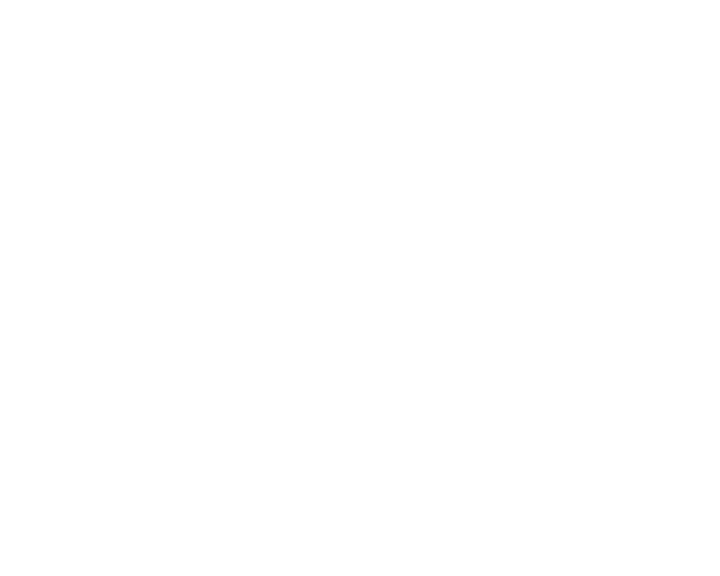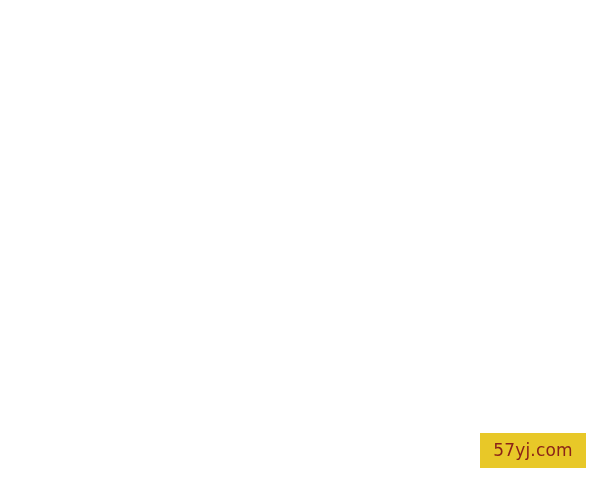--- a/index.html
+++ b/index.html
@@ -117,17 +117,14 @@
 
   <div class="bg-gradient"></div>
   <div class="bg-noise"></div>
   <div class="bg-noise2"></div>
 
   <div class="headline">
     <span class="line">万人同场竞技线上智能跳绳大赛精彩开赛</span>
     <span class="line">挑战极限突破自我</span>
   </div>
 
-  <div class="watermark">
-    <span class="watermark-text">57yj.com</span>
-  </div>
 
 </div>
 
 </body></html>

